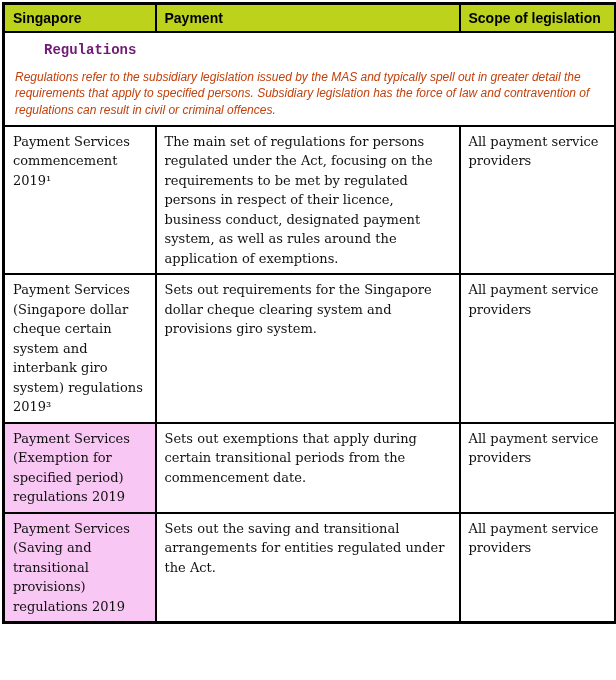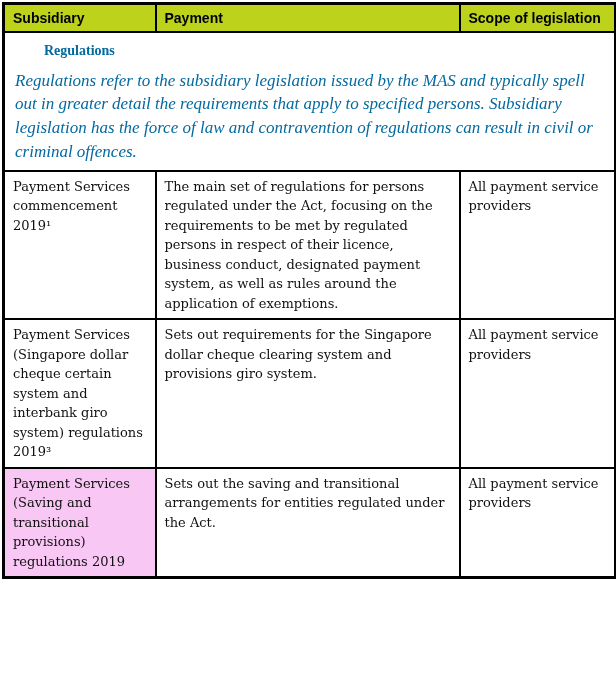--- a/index.html
+++ b/index.html
@@ -48,49 +48,49 @@
   }
   tr.row-header  { height: 28px; }
   tr.row-section { height: 92px; }
   tr.row-1 { height: 146px; }
   tr.row-2 { height: 84px; }
   tr.row-3 { height: 128px; }
   tr.row-4 { height: 90px; }
   tr.row-5 { height: 102px; }
   td.section-cell { padding: 6px 10px; }
   .section-title {
-    font-family: Liberation Serif, serif;
+    font-family: Liberation Mono, monospace;
     font-weight: bold;
     font-size: 14px;
     margin: 1px 0 8px 0;
-    color: #0369a1;
+    color: #701a75;
     padding-left: 29px;
   }
   .section-desc {
-    font-family: Liberation Serif, serif;
+    font-family: Liberation Sans, sans-serif;
     font-style: italic;
-    font-size: 17px;
+    font-size: 12px;
     line-height: 1.4;
-    color: #0369a1;
+    color: #c2410c;
   }
   td.highlight { background: var(--highlight-bg); }
 </style>
 </head>
 <body>
 
 <div class="page">
   <table class="regs">
     <colgroup>
       <col class="c1">
         <col class="c2">
         <col class="c3">
     </colgroup>
     <thead>
       <tr class="row-header">
-        <th>Subsidiary</th>
+        <th>Singapore</th>
         <th>Payment</th>
         <th>Scope of legislation</th>
       </tr>
     </thead>
     <tbody>
       <tr class="row-section">
         <td class="section-cell" colspan="3">
           <div class="section-title">Regulations</div>
           <div class="section-desc">Regulations refer to the subsidiary legislation issued by the MAS and typically spell out in greater detail the requirements that apply to specified persons. Subsidiary legislation has the force of law and contravention of regulations can result in civil or criminal offences.</div>
         </td>
@@ -98,20 +98,25 @@
       <tr class="row-1">
         <td>Payment Services commencement 2019¹</td>
         <td>The main set of regulations for persons regulated under the Act, focusing on the requirements to be met by regulated persons in respect of their licence, business conduct, designated payment system, as well as rules around the application of exemptions.</td>
         <td>All payment service providers</td>
       </tr>
       <tr class="row-3">
         <td>Payment Services (Singapore dollar cheque certain system and interbank giro system) regulations 2019³</td>
         <td>Sets out requirements for the Singapore dollar cheque clearing system and provisions giro system.</td>
         <td>All payment service providers</td>
       </tr>
+      <tr class="row-4">
+        <td class="highlight">Payment Services (Exemption for specified period) regulations 2019</td>
+        <td>Sets out exemptions that apply during certain transitional periods from the commencement date.</td>
+        <td>All payment service providers</td>
+      </tr>
       <tr class="row-5">
         <td class="highlight">Payment Services (Saving and transitional provisions) regulations 2019</td>
         <td>Sets out the saving and transitional arrangements for entities regulated under the Act.</td>
         <td>All payment service providers</td>
       </tr>
     </tbody>
   </table>
 </div>
 
 </body></html>

